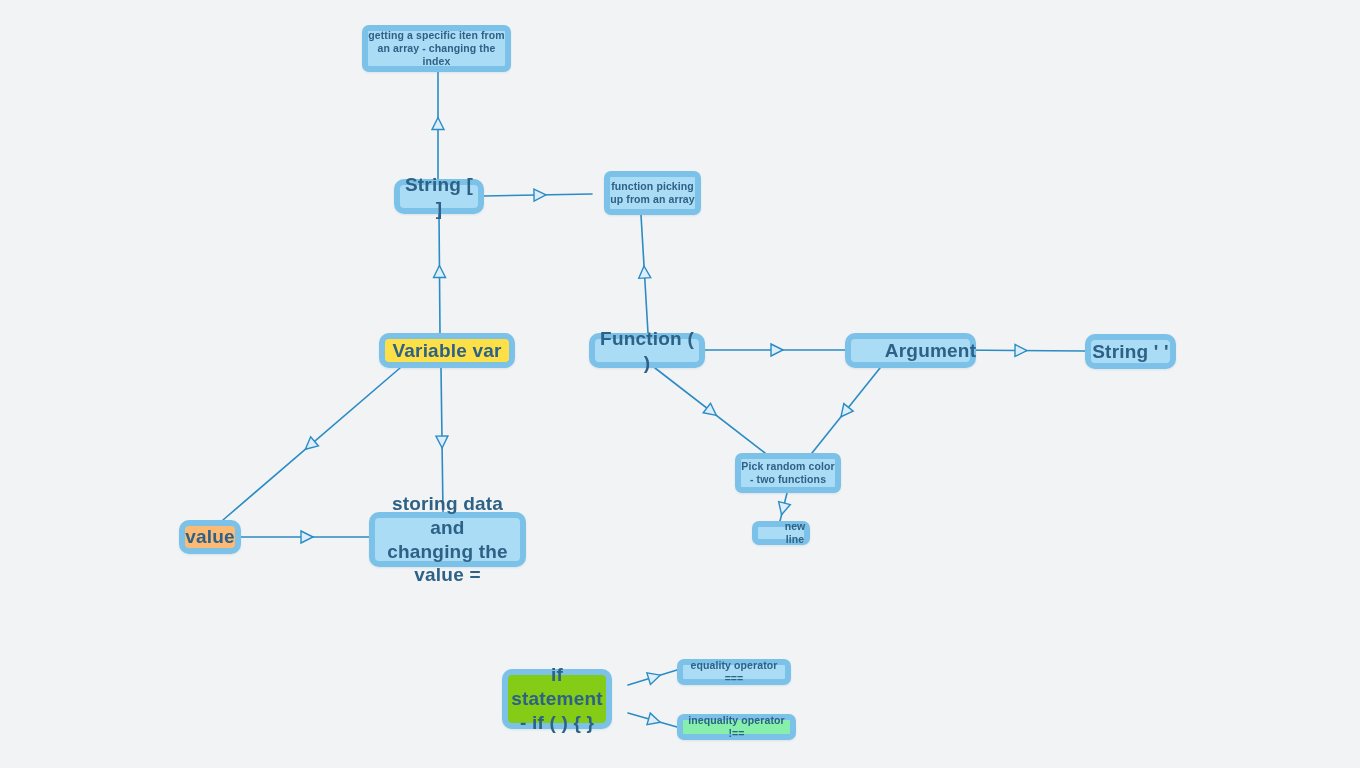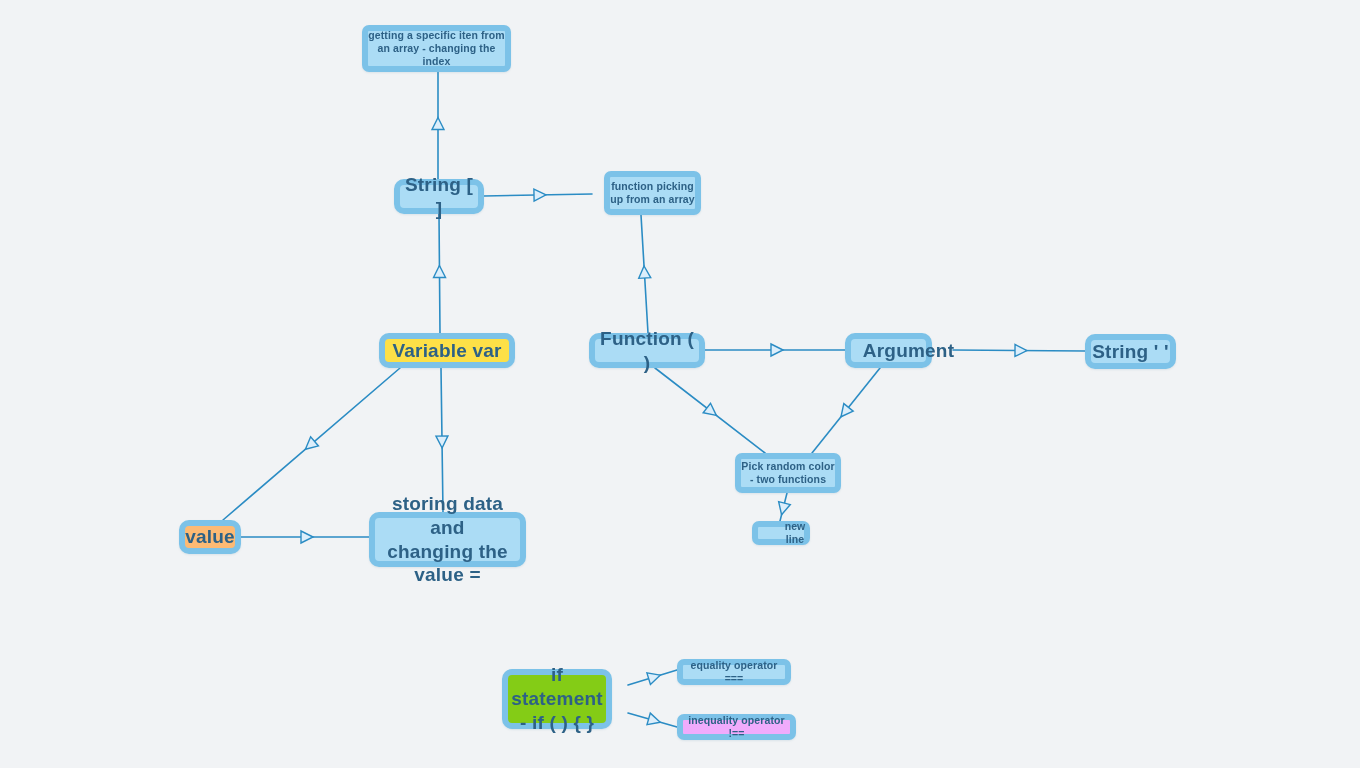--- a/index.html
+++ b/index.html
@@ -120,26 +120,26 @@
       </g>
     </svg>
   <div id="node-layer">
       <div class="node small" style="left: 362px; top: 25px; width: 149px; height: 47px; background: rgb(171, 220, 245); border-color: rgb(124, 194, 232); color: rgb(45, 97, 134);"><span>getting a specific iten from
 an array - changing the index</span></div>
       <div class="node big" style="left: 394px; top: 179px; width: 90px; height: 35px; background: rgb(171, 220, 245); border-color: rgb(124, 194, 232); color: rgb(45, 97, 134);"><span>String [ ]</span></div>
       <div class="node small" style="left: 592px; top: 171px; width: 97px; height: 44px; background: rgb(171, 220, 245); border-color: rgb(124, 194, 232); color: rgb(45, 97, 134); margin-left: 12px;"><span>function picking
 up from an array</span></div>
       <div class="node big" style="left: 379px; top: 333px; width: 136px; height: 35px; background: #fde047; border-color: rgb(124, 194, 232); color: rgb(45, 97, 134);"><span>Variable var</span></div>
       <div class="node big" style="left: 589px; top: 333px; width: 116px; height: 35px; background: rgb(171, 220, 245); border-color: rgb(124, 194, 232); color: rgb(45, 97, 134);"><span>Function ( )</span></div>
-      <div class="node big" style="left: 845px; top: 333px; width: 87px; height: 35px; background: rgb(171, 220, 245); border-color: rgb(124, 194, 232); color: rgb(45, 97, 134); padding-left: 40px;"><span>Argument</span></div>
+      <div class="node big" style="left: 845px; top: 333px; width: 131px; height: 35px; background: rgb(171, 220, 245); border-color: rgb(124, 194, 232); color: rgb(45, 97, 134); padding-left: 40px;"><span>Argument</span></div>
       <div class="node big" style="left: 1085px; top: 334px; width: 91px; height: 35px; background: rgb(171, 220, 245); border-color: rgb(124, 194, 232); color: rgb(45, 97, 134);"><span>String ' '</span></div>
       <div class="node big" style="left: 179px; top: 520px; width: 62px; height: 34px; background: #fdba74; border-color: rgb(124, 194, 232); color: rgb(45, 97, 134);"><span>value</span></div>
       <div class="node big" style="left: 369px; top: 512px; width: 157px; height: 55px; background: rgb(171, 220, 245); border-color: rgb(124, 194, 232); color: rgb(45, 97, 134);"><span>storing data and
 changing the value =</span></div>
       <div class="node small" style="left: 735px; top: 453px; width: 106px; height: 40px; background: rgb(171, 220, 245); border-color: rgb(124, 194, 232); color: rgb(45, 97, 134);"><span>Pick random color
 - two functions</span></div>
       <div class="node small" style="left: 752px; top: 521px; width: 58px; height: 24px; background: rgb(171, 220, 245); border-color: rgb(124, 194, 232); color: rgb(45, 97, 134); padding-left: 28px;"><span>new line</span></div>
       <div class="node big" style="left: 502px; top: 669px; width: 110px; height: 60px; background: #84cc16; border-color: rgb(124, 194, 232); color: rgb(45, 97, 134);"><span>if statement
 - if ( ) { }</span></div>
       <div class="node small" style="left: 677px; top: 659px; width: 114px; height: 26px; background: rgb(171, 220, 245); border-color: rgb(124, 194, 232); color: rgb(45, 97, 134);"><span>equality operator ===</span></div>
-      <div class="node small" style="left: 677px; top: 714px; width: 119px; height: 26px; background: #f0abfc; border-color: rgb(124, 194, 232); color: rgb(45, 97, 134);"><span>inequality operator !==</span></div>
+      <div class="node small" style="left: 677px; top: 714px; width: 119px; height: 26px; background: #86efac; border-color: rgb(124, 194, 232); color: rgb(45, 97, 134);"><span>inequality operator !==</span></div>
     </div>
 </div>
 
 </body></html>

